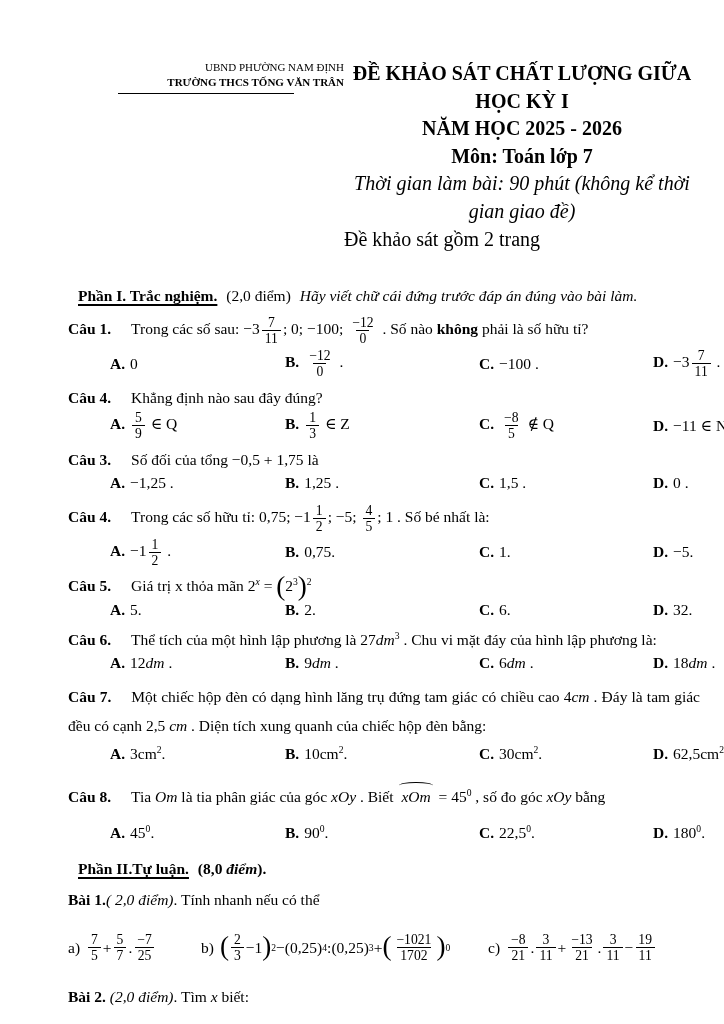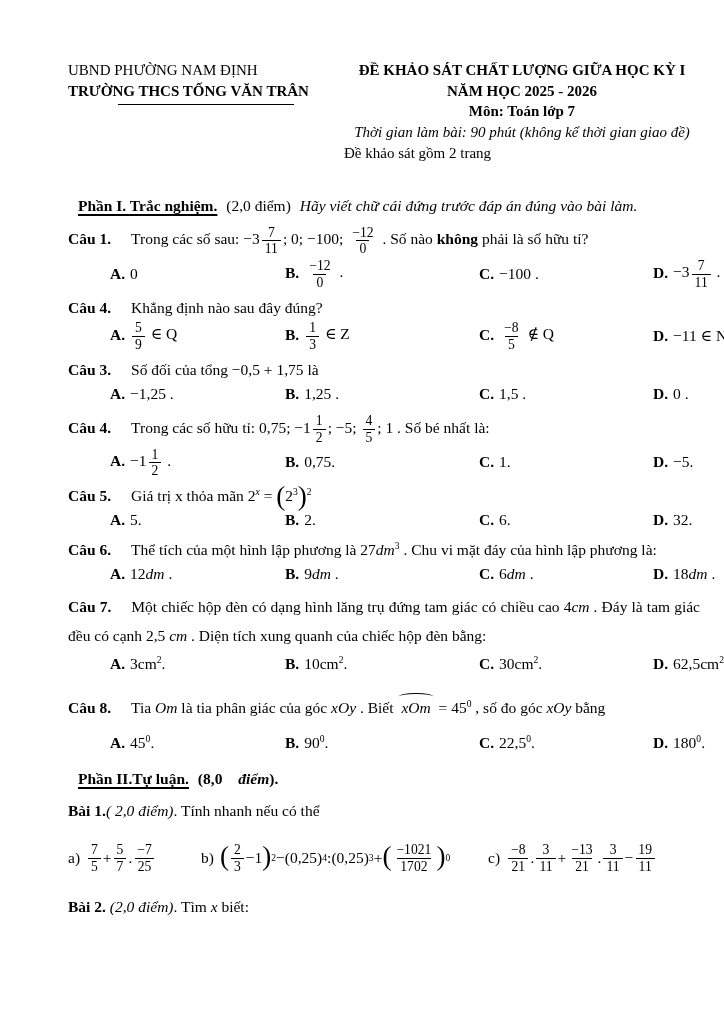--- a/index.html
+++ b/index.html
@@ -5,27 +5,27 @@
   html,body { margin:0; padding:0; background:#e8e8e8; }
   .page {
     width:724px; height:1024px; box-sizing:border-box;
     padding:60px 24px 0 68px; background:#ffffff; color:#000;
     font-family:"Liberation Serif","DejaVu Serif",serif;
     font-size:15.5px; line-height:1.32; overflow:hidden;
     margin:0 auto;
   }
   .bd { font-weight:bold; }
   .it { font-style:italic; }
-  .bdit { font-weight:bold; font-style:italic;margin-left:12px; }
+  .bdit { font-weight:bold; font-style:italic; }
   .ul { text-decoration:underline; text-decoration-thickness:1.5px; text-underline-offset:3px;margin-left:10px; }
 
   .header { display:flex; }
-  .h-left { width:276px; text-align:left; font-size:15px; line-height:1.38; }
+  .h-left { width:276px; text-align:right; font-size:11px; line-height:1.38; }
   .school:after { content:""; display:block; width:64%; margin:3px auto 0; border-top:1.5px solid #000; }
-  .h-right { flex:1; text-align:center; font-size:15px; line-height:1.38; }
+  .h-right { flex:1; text-align:center; font-size:20px; line-height:1.38; }
   .h-note { text-align:left; }
 
   .part-heading { margin-top:33px; }
   .part-heading .gap { margin-left:5px; }
 
   .q { margin-top:8px; }
   .q.justify { text-align:justify; line-height:1.85; }
   .q-label { font-weight:bold; margin-right:20px; }
 
   .opts { display:grid; grid-template-columns:148px 167px 147px auto; padding-left:42px; align-items:center; margin-top:2px; min-height:23px;gap:27px; }

